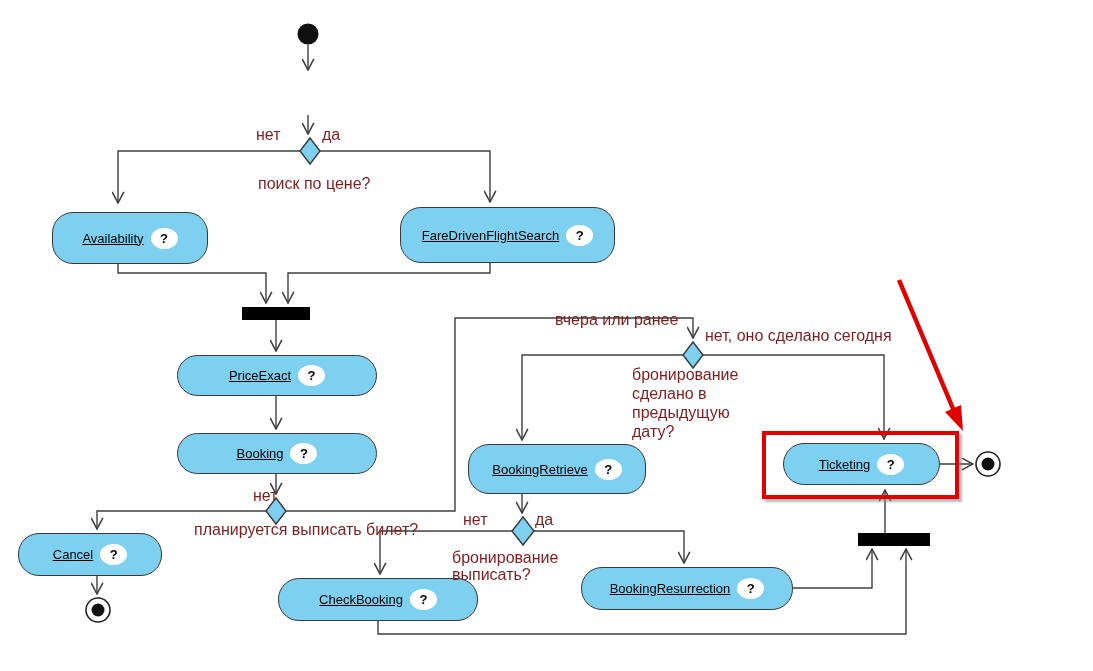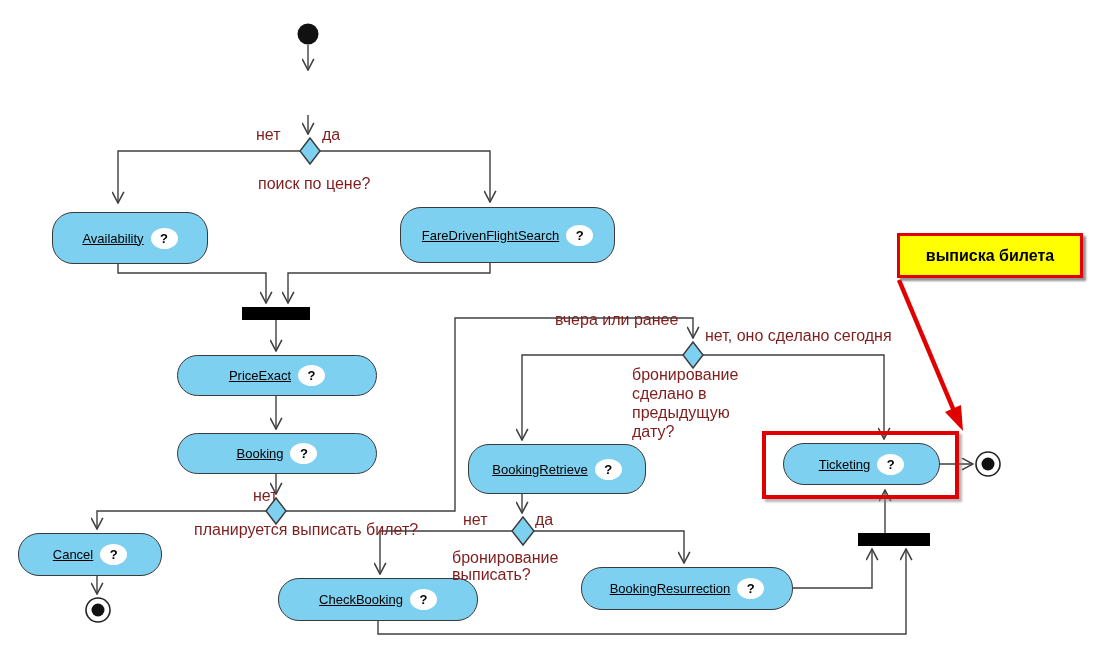--- a/index.html
+++ b/index.html
@@ -146,17 +146,14 @@
   </div>
 
   <div class="lbl" style="left:463px;top:512px;width:36px;">нет</div>
   <div class="lbl" style="left:535px;top:512px;width:32px;">да</div>
   <div class="lbl multi" style="left:452px;top:549px;width:140px;line-height:17px;">
     <span>бронирование</span><br>
     <span>выписать?</span>
   </div>
 
   <div class="hl"></div>
-  <div class="note">
-    <span>выписка билета</span>
-  </div>
 
 </div>
 
 </body></html>

